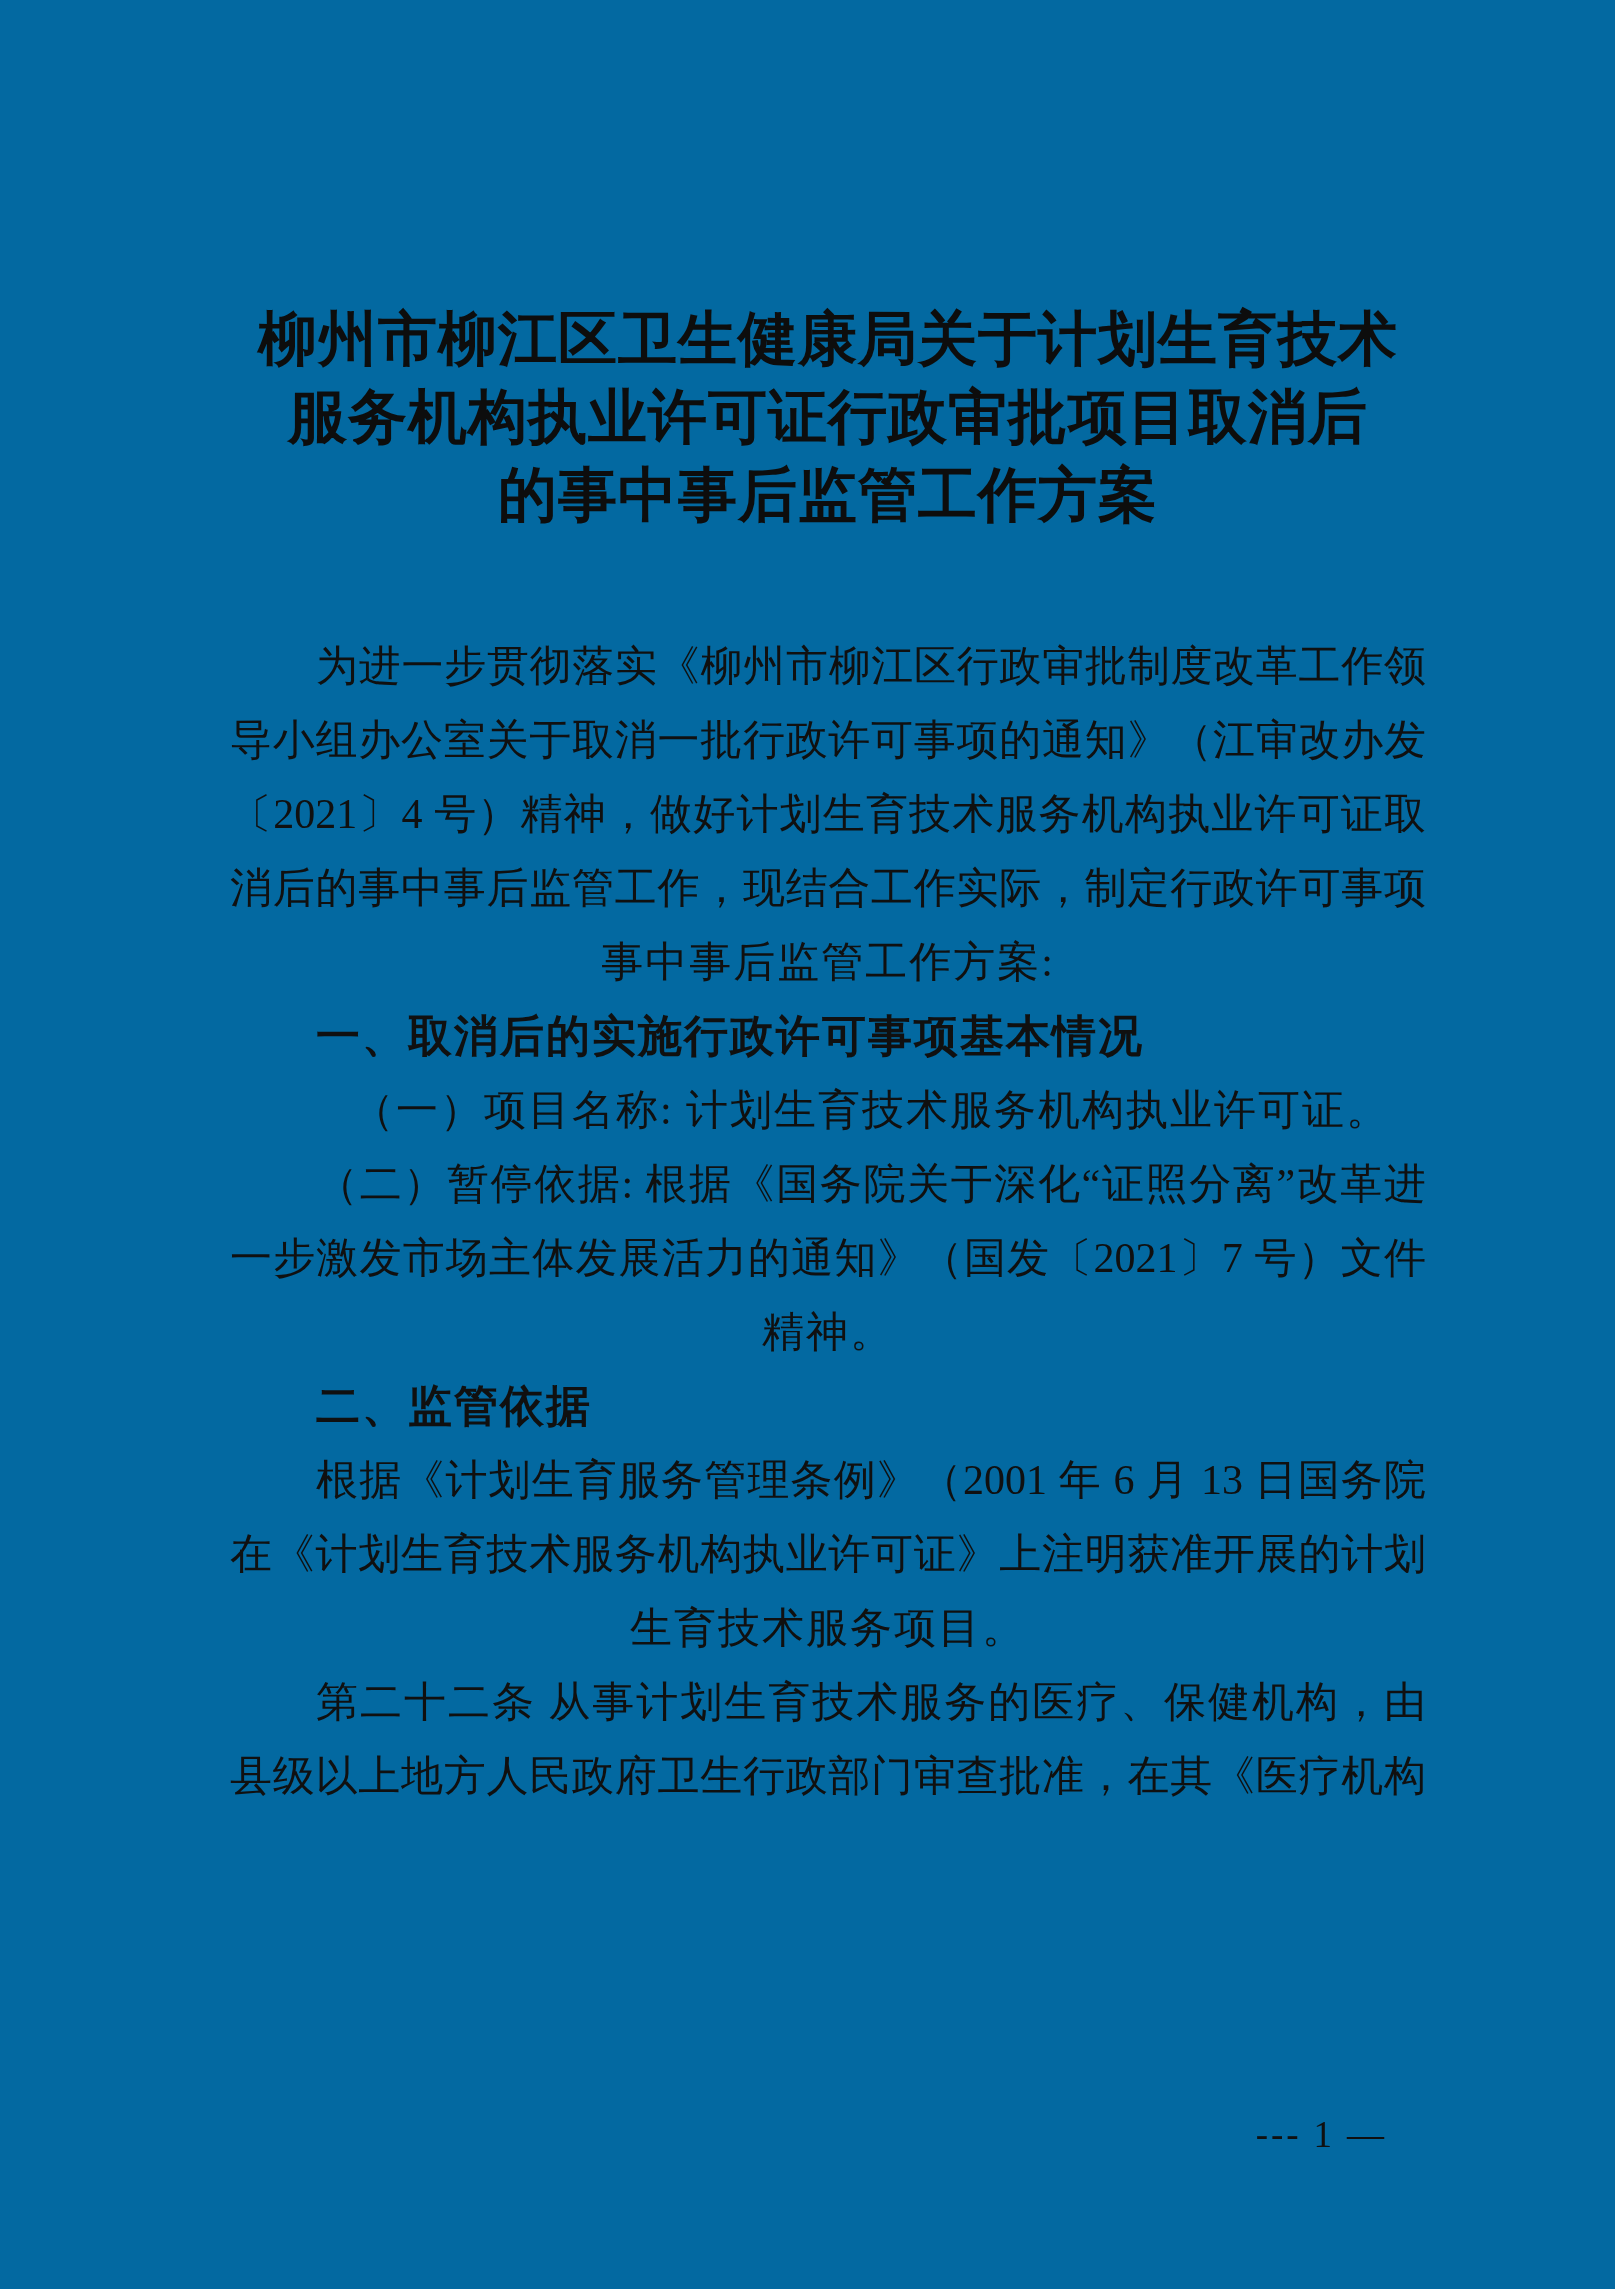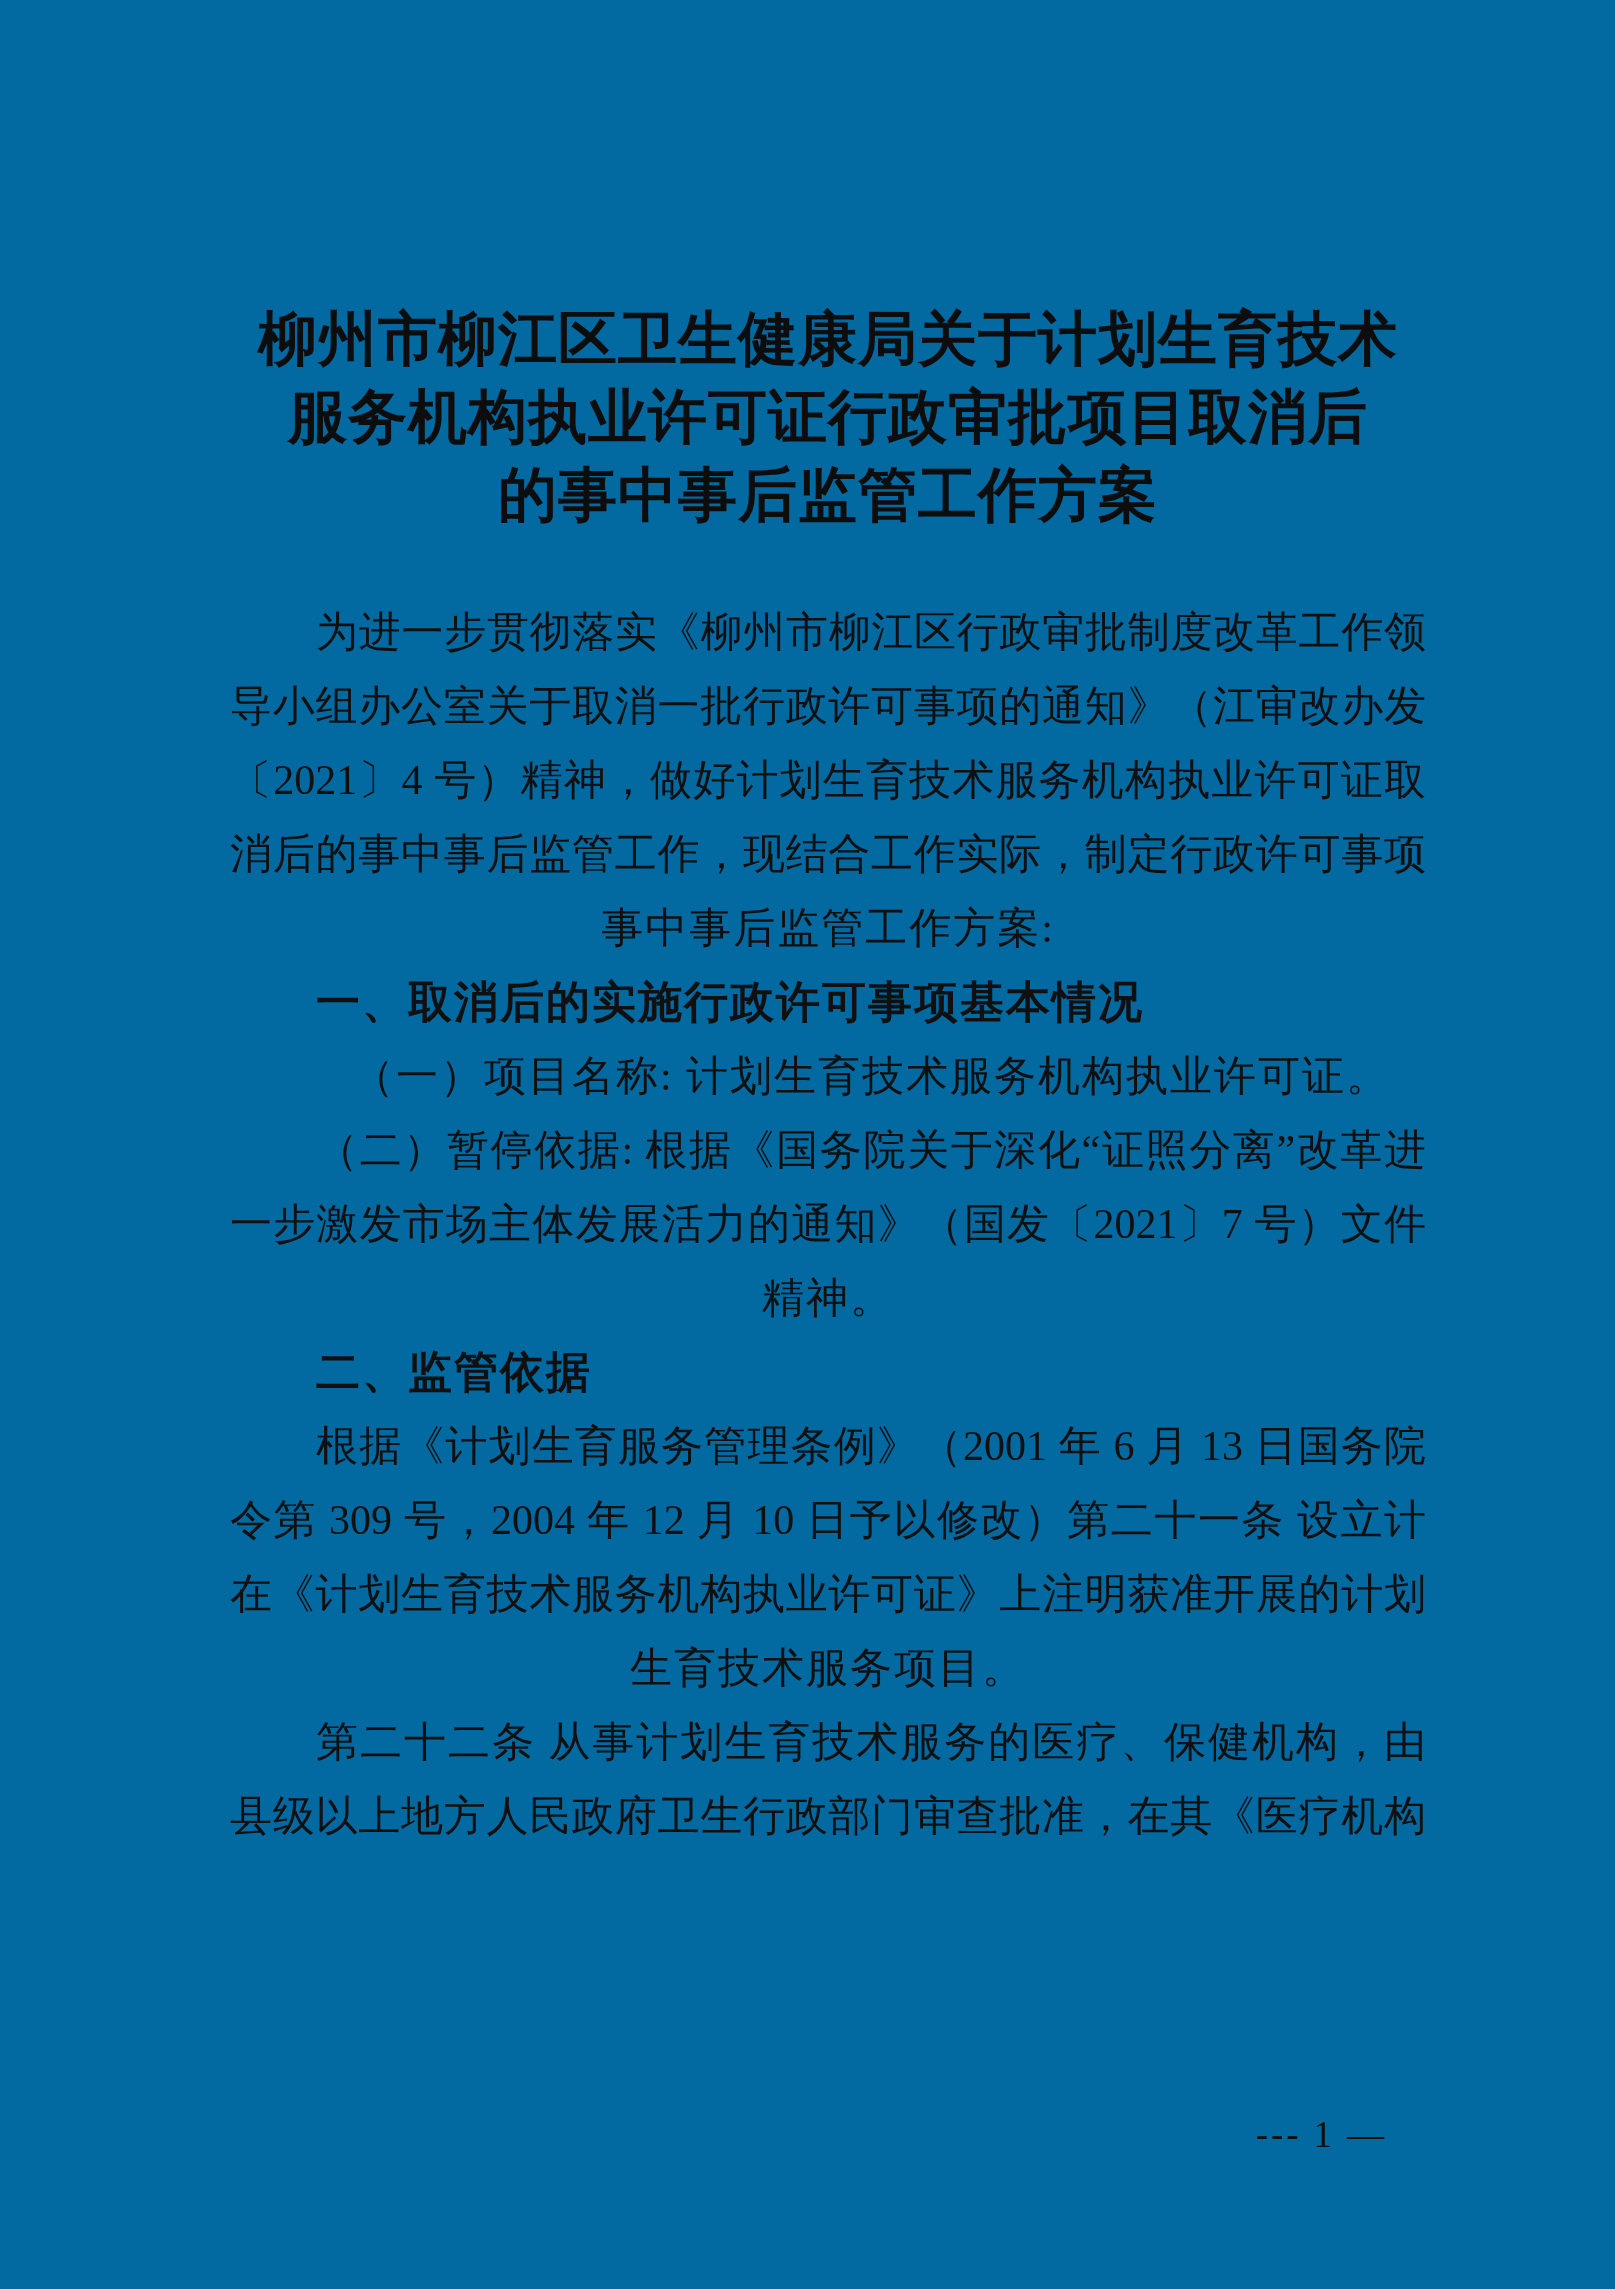--- a/index.html
+++ b/index.html
@@ -17,21 +17,21 @@
     text-align:center;
     font-family:"Liberation Serif","DejaVu Serif",serif;
     font-weight:bold;
     font-size:59px;
     line-height:78px;
     letter-spacing:1px;
     color:#0d0d0d;
   }
   .body-text{
     position:absolute;
-    left:230px;top:595px;width:1196px;
+    left:230px;top:629px;width:1196px;
     font-family:"Liberation Serif","DejaVu Serif",serif;
     font-size:42px;
     line-height:74px;
     color:#101010;
   }
   .line{
     height:74px;
     letter-spacing:2px;
     white-space:nowrap;
     text-align:center;
@@ -82,21 +82,20 @@
     <div class="line j">〔2021〕4 号）精神，做好计划生育技术服务机构执业许可证取</div>
     <div class="line j">消后的事中事后监管工作，现结合工作实际，制定行政许可事项</div>
     <div class="line">事中事后监管工作方案:</div>
     <div class="line heading indent">一、取消后的实施行政许可事项基本情况</div>
     <div class="line indent">（一）项目名称: 计划生育技术服务机构执业许可证。</div>
     <div class="line j indent">（二）暂停依据: 根据《国务院关于深化“证照分离”改革进</div>
     <div class="line j">一步激发市场主体发展活力的通知》（国发〔2021〕7 号）文件</div>
     <div class="line">精神。</div>
     <div class="line heading indent">二、监管依据</div>
     <div class="line j indent">根据《计划生育服务管理条例》（2001 年 6 月 13 日国务院</div>
-    <div class="line j">令第 309 号，2004 年 12 月 10 日予以修改）第二十一条  设立计</div>
     <div class="line j">在《计划生育技术服务机构执业许可证》上注明获准开展的计划</div>
     <div class="line">生育技术服务项目。</div>
     <div class="line j indent">第二十二条  从事计划生育技术服务的医疗、保健机构，由</div>
     <div class="line j">县级以上地方人民政府卫生行政部门审查批准，在其《医疗机构</div>
   </div>
 
   <div class="footer">--- 1 —</div>
 
 </div>
 

